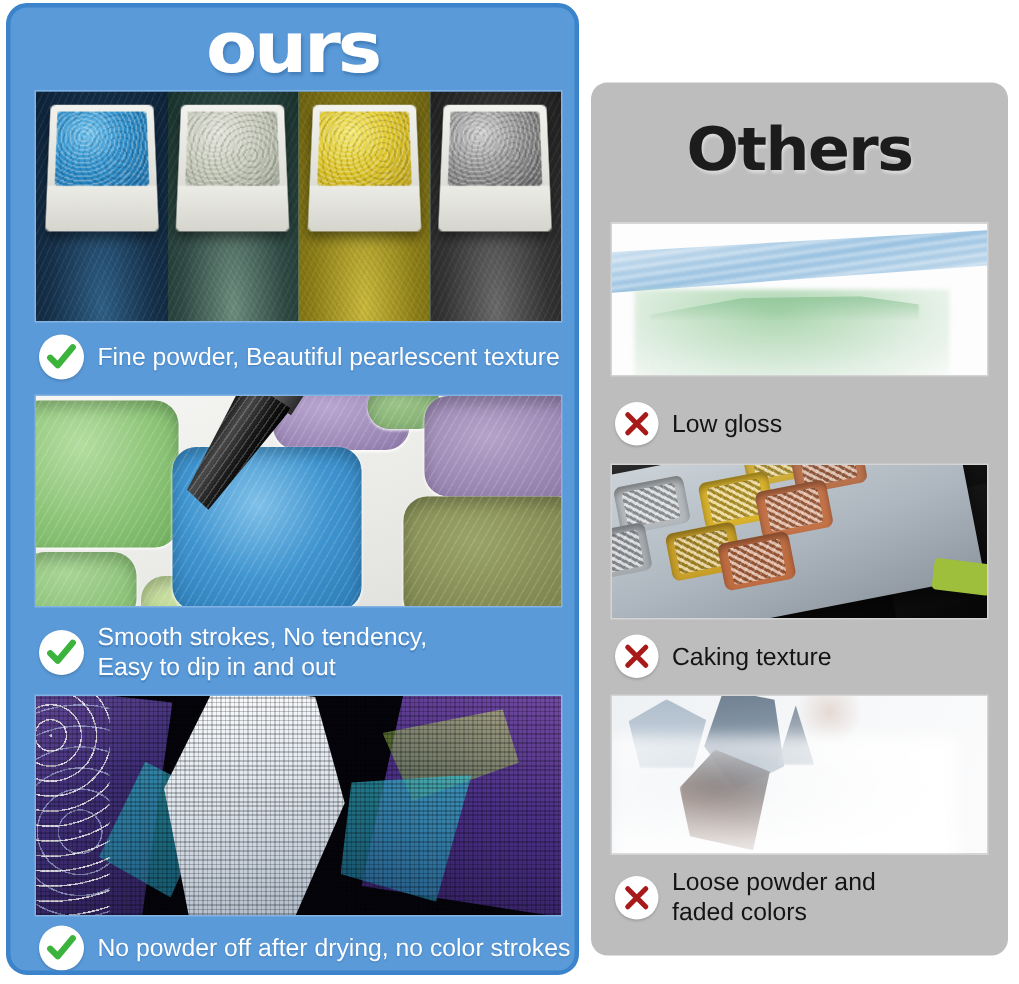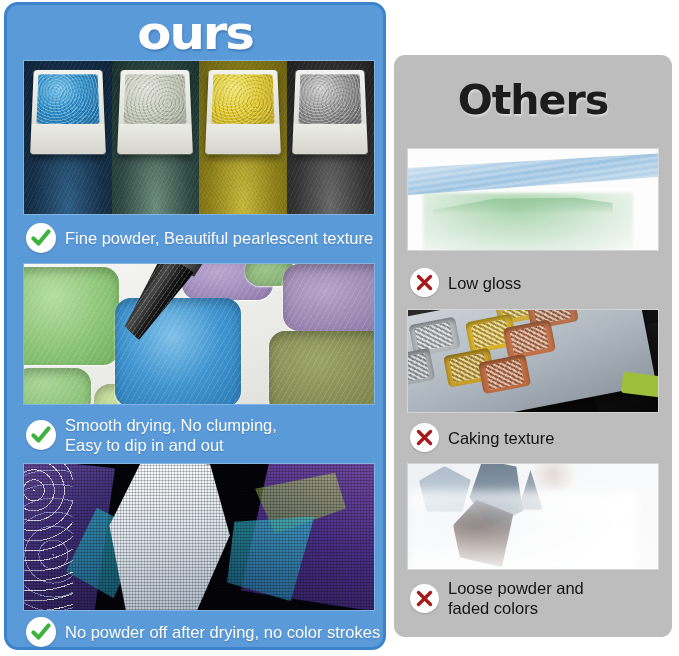--- a/index.html
+++ b/index.html
@@ -395,21 +395,21 @@
       </div>
     </div>
   </div>
 
   <div class="feature" id="ours-feature-2">
     <span class="check-icon">
       <svg width="20" height="20" viewBox="0 0 20 20" aria-hidden="true">
         <path d="M2.5 10.5 L7.5 15.5 L17.5 3.5" fill="none" stroke="#3cb33c" stroke-width="4.2" stroke-linecap="round" stroke-linejoin="round"></path>
       </svg>
     </span>
-    <span class="feature-text">Smooth drying, No clumping,
+    <span class="feature-text">Smooth strokes, No tendency,
 Easy to dip in and out</span>
   </div>
 
   <div class="ours-photo" id="ours-photo-3">
     <div id="artwork">
       <div class="art-shape a-purpleL"></div>
       <div class="art-shape a-purpleR"></div>
       <div class="art-shape a-lime"></div>
       <div class="art-shape a-teal1"></div>
       <div class="art-shape a-teal2"></div>

